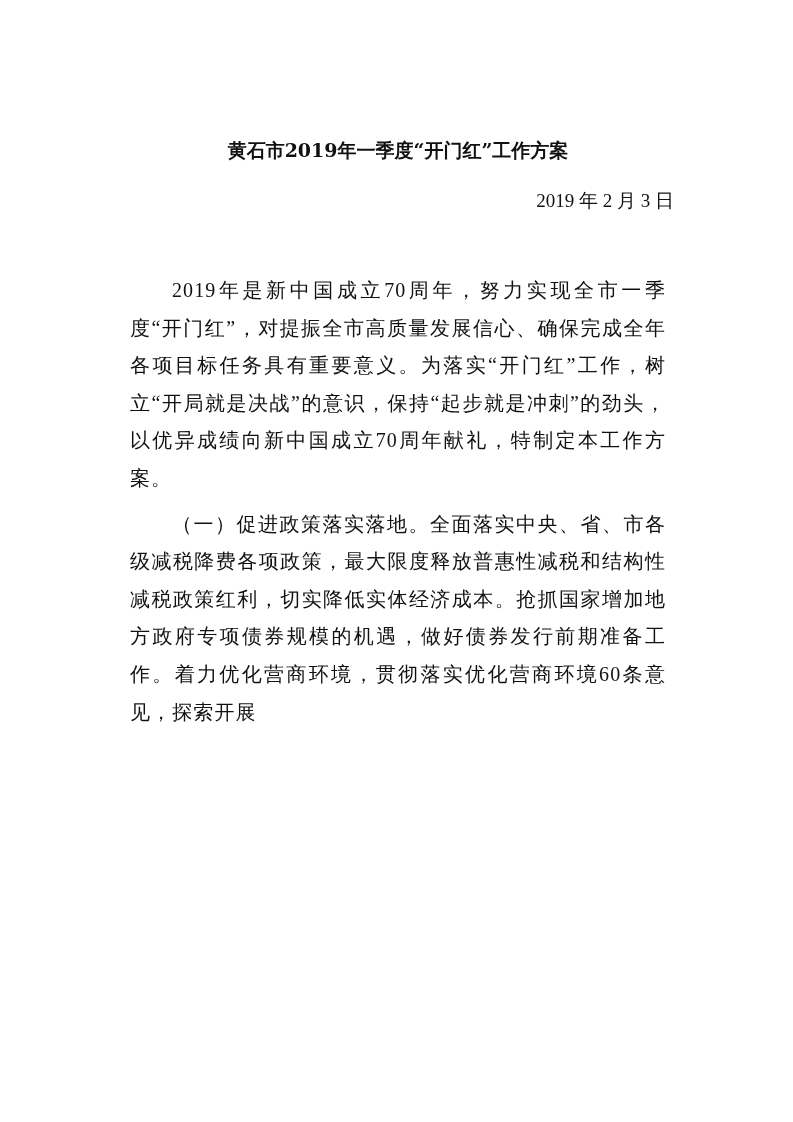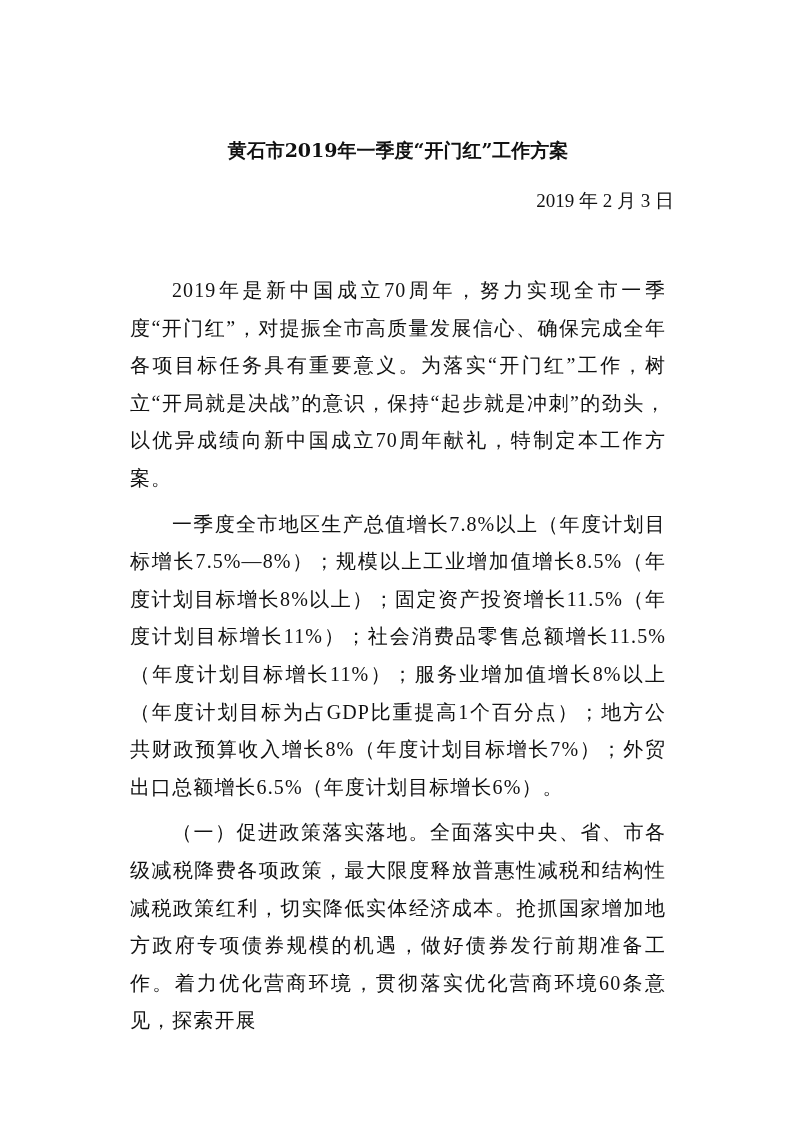--- a/index.html
+++ b/index.html
@@ -29,17 +29,16 @@
 </head>
 <body>
 
 <div class="page">
   <h1 class="title">黄石市2019年一季度“开门红”工作方案</h1>
   <div class="date">2019 年 2 月 3 日</div>
 
   <div class="body">
     <p>2019年是新中国成立70周年，努力实现全市一季度“开门红”，对提振全市高质量发展信心、确保完成全年各项目标任务具有重要意义。为落实“开门红”工作，树立“开局就是决战”的意识，保持“起步就是冲刺”的劲头，以优异成绩向新中国成立70周年献礼，特制定本工作方案。</p>
 
-    <p>一季度全市地区生产总值增长7.8%以上（年度计划目标增长7.5%—8%）；规模以上工业增加值增长8.5%（年度计划目标增长8%以上）；固定资产投资增长11.5%（年度计划目标增长11%）；社会消费品零售总额增长11.5%（年度计划目标增长11%）；服务业增加值增长8%以上（年度计划目标为占GDP比重提高1个百分点）；地方公共财政预算收入增长8%（年度计划目标增长7%）；外贸出口总额增长6.5%（年度计划目标增长6%）。</p>
 
     <p><span class="lead">（一）促进政策落实落地。</span><span>全面落实中央、省、市各级减税降费各项政策，最大限度释放普惠性减税和结构性减税政策红利，切实降低实体经济成本。抢抓国家增加地方政府专项债券规模的机遇，做好债券发行前期准备工作。着力优化营商环境，贯彻落实优化营商环境60条意见，探索开展</span></p>
   </div>
 </div>
 
 </body></html>

